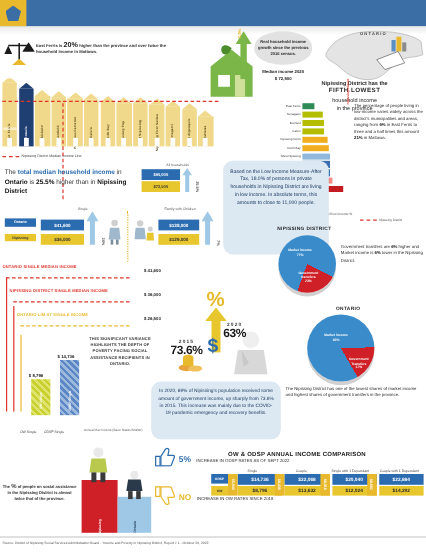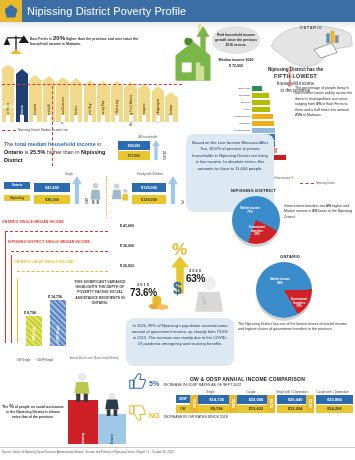--- a/index.html
+++ b/index.html
@@ -142,21 +142,21 @@
             letter-spacing:.1px; }
   .colbar { position:absolute; bottom:0; width:16px; }
   .colval { position:absolute; bottom:0; font-size:3.6px; font-weight:bold;
             color:#1a1a1a; }
   .colname { position:absolute; bottom:10px; left:50%; transform:translateX(-50%) rotate(-90deg);
              transform-origin:center; font-size:2.8px; color:#fff; font-weight:bold;
              white-space:nowrap; }
 
   
   .pct-area { position:absolute; left:126px; top:238px; width:106px; height:78px; }
-  .y2015 { position:absolute; left:4px; top:44px; text-align:center; }
+  .y2015 { position:absolute; left:16px; top:44px; text-align:center; }
   .y2020 { position:absolute; left:60px; top:30px; text-align:center; }
   .yr { font-size:4px; letter-spacing:1px; color:#3a3a3a; font-weight:bold; }
   .pctnum { font-size:10px; font-weight:bold; color:#1a1a1a; letter-spacing:-.3px; }
   .big-pct-sign { position:absolute; left:46px; top:2px; font-size:17px;
                   color:#e8b92d; font-weight:bold; }
   .up-yellow { position:absolute; left:45px; top:18px; width:18px; height:38px; }
   .dollar { position:absolute; left:47px; top:42px; font-size:16px; color:#2b6cb0;
             font-weight:bold; }
 
   
@@ -222,21 +222,20 @@
 </style>
 </head>
 <body>
 
 <div class="page">
 
   <div class="header">
     <div class="logo-box">
       <div class="logo-inner"></div>
     </div>
-    <div class="header-title">Nipissing District Poverty Profile</div>
   </div>
   <div class="header-shade"></div>
 
   <svg class="scale-ico" viewBox="0 0 40 40">
     <line x1="20" y1="6" x2="20" y2="32" stroke="#1a1a1a" stroke-width="2"></line>
     <line x1="6" y1="9" x2="34" y2="9" stroke="#1a1a1a" stroke-width="2"></line>
     <path d="M1 20 L11 20 L6 9 Z" fill="#1a1a1a"></path>
     <path d="M24 17 L40 17 L32 5 Z" fill="#1a1a1a"></path>
     <path d="M11 34 L29 34 L20 26 Z" fill="#e8b92d"></path>
   </svg>

